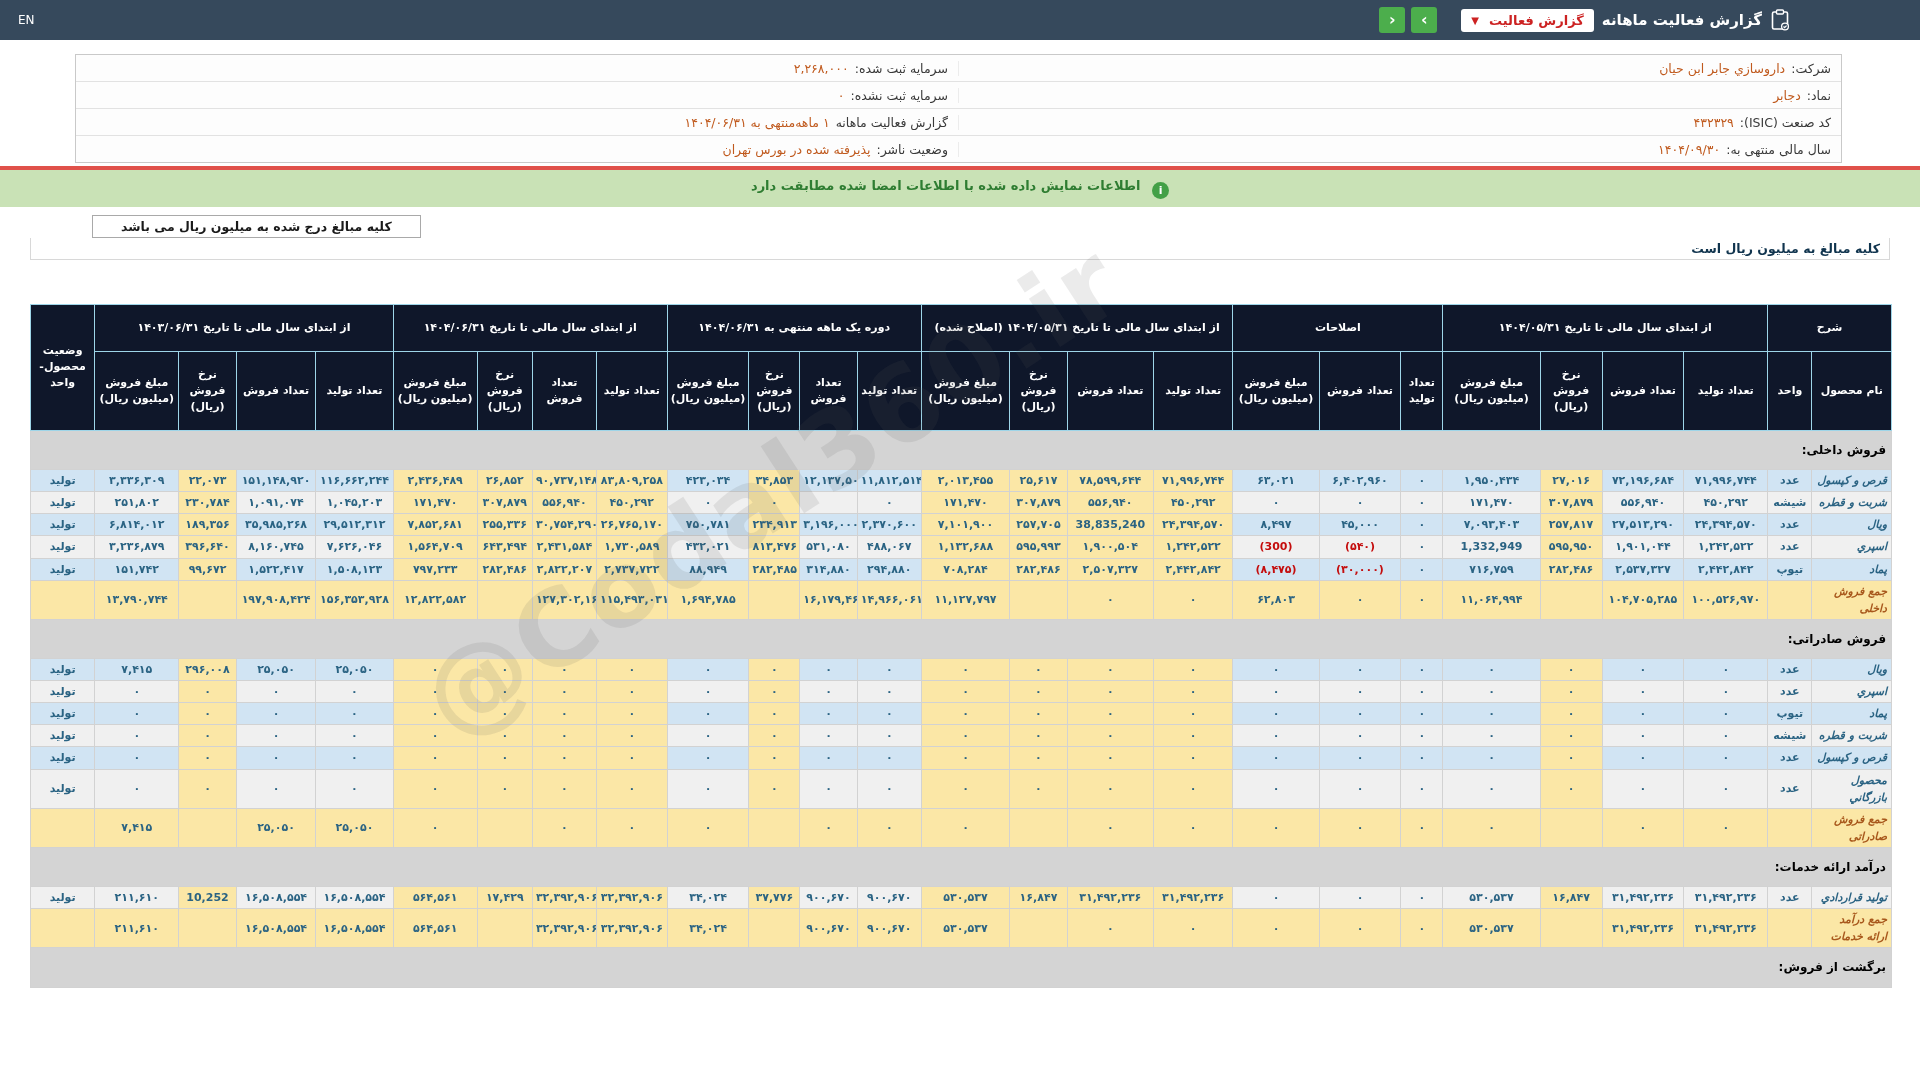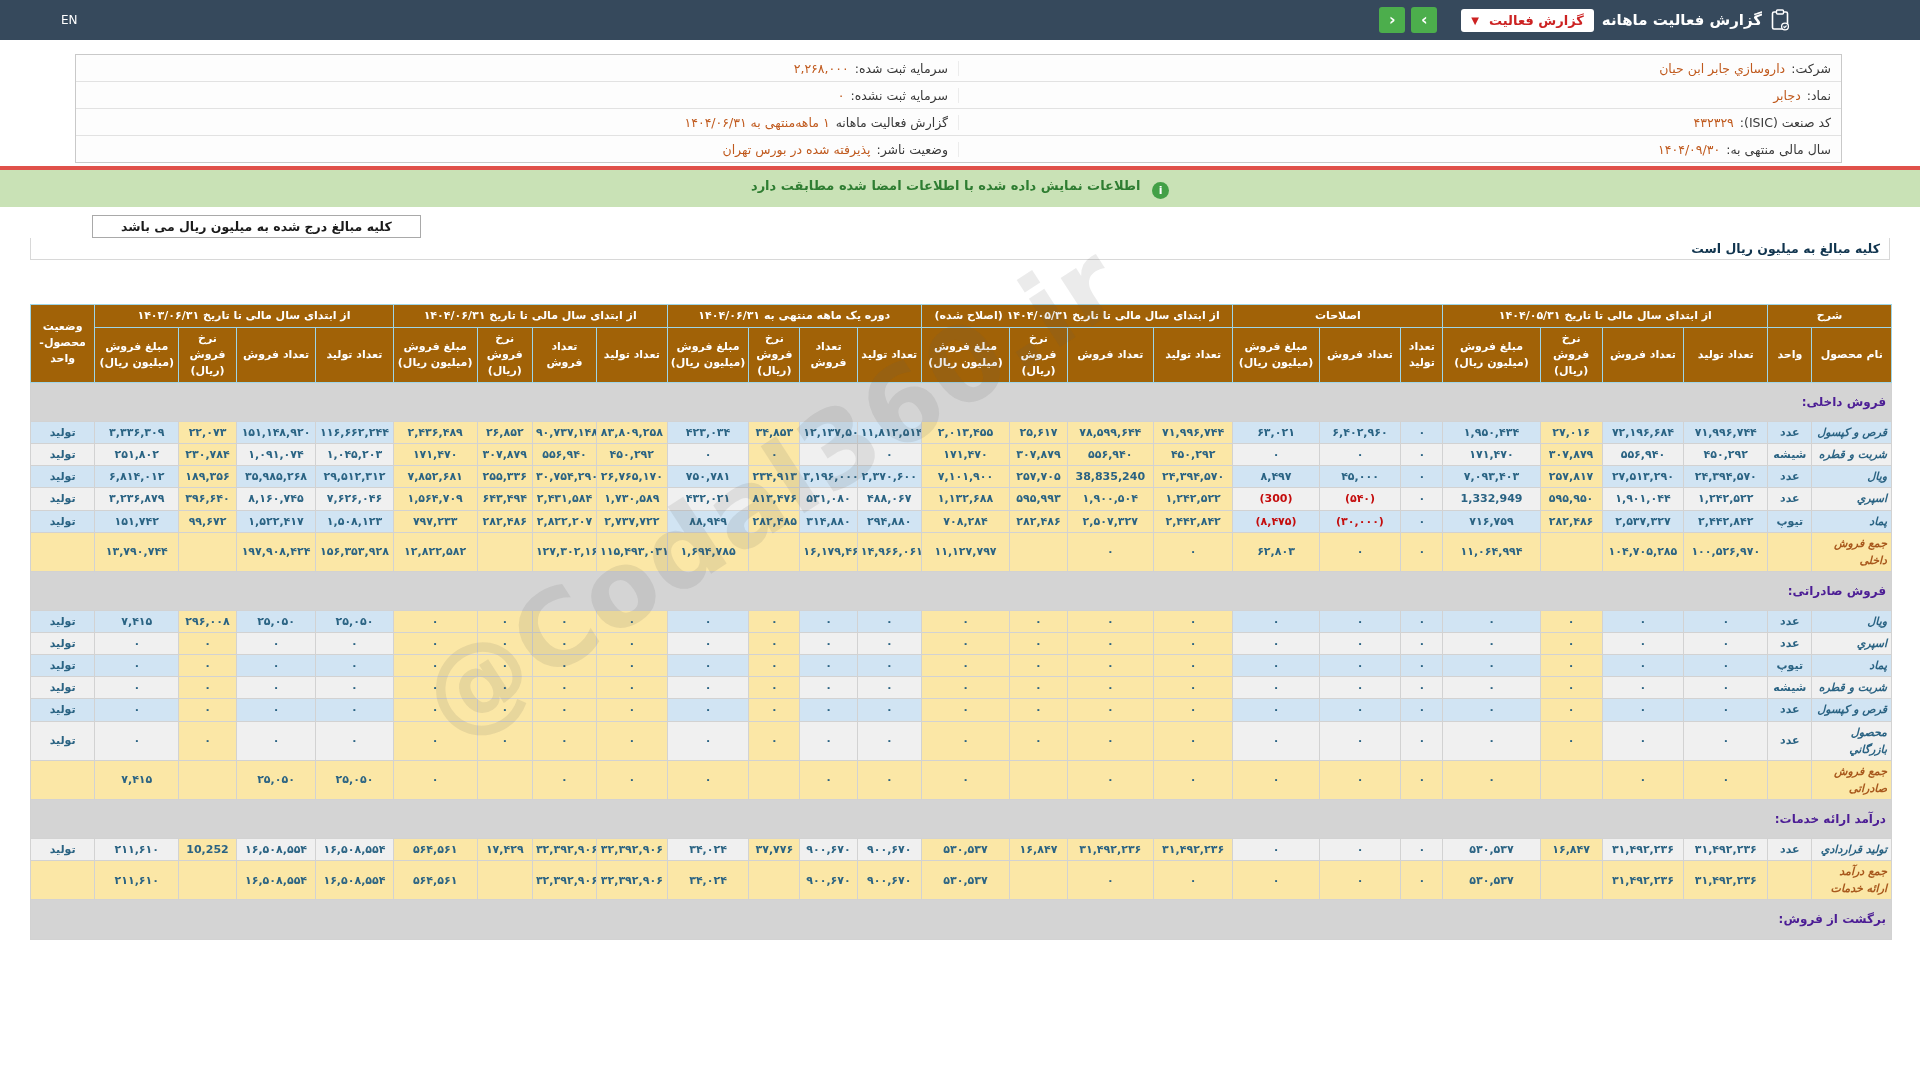--- a/index.html
+++ b/index.html
@@ -8,21 +8,21 @@
 
   
   .topbar{height:40px;background:#36495c;display:flex;align-items:center;justify-content:space-between;padding:0 130px 0 18px;}
   .topbar-right{display:flex;align-items:center;gap:8px;}
   .clip-icon{display:flex;align-items:center;}
   .page-title{margin:0;font-size:15px;font-weight:bold;color:#fff;white-space:nowrap;}
   .report-dropdown{background:#fff;border:none;border-radius:3px;padding:4px 10px;color:#cc2222;font-weight:bold;font-size:13px;display:flex;align-items:center;gap:10px;cursor:pointer;font-family:"DejaVu Sans",sans-serif;}
   .report-dropdown .caret{font-size:10px;}
   .nav-btns{display:flex;gap:6px;margin-right:16px;}
   .nav-btn{width:26px;height:26px;background:#4cae4c;color:#fff;border:none;border-radius:3px;font-size:16px;font-weight:bold;line-height:24px;cursor:pointer;padding:0;font-family:"DejaVu Sans",sans-serif;}
-  .en-link{color:#fff;font-size:12px;text-decoration:none;cursor:pointer;margin-left:43px;}
+  .en-link{color:#fff;font-size:12px;text-decoration:none;cursor:pointer;}
 
   
   .info-wrap{margin:14px 78px 0 75px;border:1px solid #c9c9c9;background:#fdfdfd;}
   .info-row{display:flex;border-bottom:1px solid #e2e2e2;height:26px;align-items:center;font-size:12.5px;}
   .info-row:last-child{border-bottom:none;}
   .info-half{flex:1;display:flex;gap:6px;padding:0 10px;align-items:center;white-space:nowrap;overflow:hidden;}
   .info-half.rt{border-left:1px solid #ececec;}
   .info-label{color:#3a3a3a;}
   .info-value{color:#c05a1e;}
 
@@ -31,25 +31,25 @@
   .info-icon{display:inline-block;width:17px;height:17px;border-radius:50%;background:#43a047;color:#fff;font-size:11px;line-height:17px;text-align:center;vertical-align:-4px;margin-left:7px;font-weight:bold;}
 
   .amount-note{width:max-content;margin:8px auto 0 92px;border:1px solid #a9a9a9;background:#fff;padding:3px 28px;font-size:12.5px;font-weight:bold;color:#1a1a1a;}
 
   
   .sec-band{margin:57px 30px 0;background:#0f97c4;color:#fff;font-weight:bold;font-size:13px;padding:4px 9px;}
   .sec-sub{margin:0 30px;background:#fff;border:1px solid #d8d8d8;border-top:none;color:#10344e;font-weight:bold;font-size:12.5px;padding:3px 9px;}
 
   
   .main-table{margin:44px 28px 0 30px;border-collapse:collapse;table-layout:fixed;width:1862px;}
-  .main-table th{background:#a16207;color:#fff;font-weight:bold;border:1px solid #9ed5e8;padding:3px 2px;text-align:center;font-size:11px;line-height:1.45;}
+  .main-table th{background:#0f172a;color:#fff;font-weight:bold;border:1px solid #9ed5e8;padding:15px 2px;text-align:center;font-size:11px;line-height:1.45;}
   .main-table td{border:1px solid #d2d2d2;padding:2px 3px;color:#2a6383;font-weight:bold;text-align:center;vertical-align:middle;font-size:11px;line-height:1.55;overflow:hidden;}
   td.name{text-align:right;padding-right:4px;font-style:italic;}
   td.cb{background:#d1e4f3;} td.cw{background:#f0f0f0;} td.cy{background:#fbe7a6;}
-  td.sec{background:#d4d4d4;color:#4c1d95;text-align:right;padding:10px 5px;font-size:12px;}
+  td.sec{background:#d4d4d4;color:#000000;text-align:right;padding:10px 5px;font-size:12px;}
   td.neg{color:#c40d0d;}
   tr.total td.name{color:#a8581c;}
   .num{direction:ltr;}
 
   .watermark{position:absolute;top:660px;left:400px;font-size:105px;font-weight:bold;color:rgba(90,90,90,0.12);transform:rotate(-33deg);transform-origin:0 0;direction:ltr;pointer-events:none;letter-spacing:2px;white-space:nowrap;z-index:5;}
 </style>
 </head>
 <body>
 
 <div class="page">

